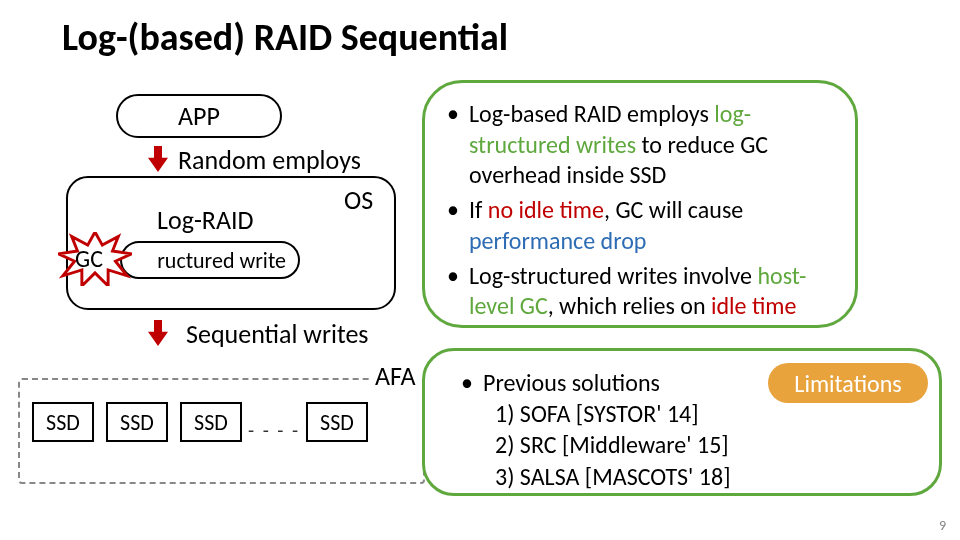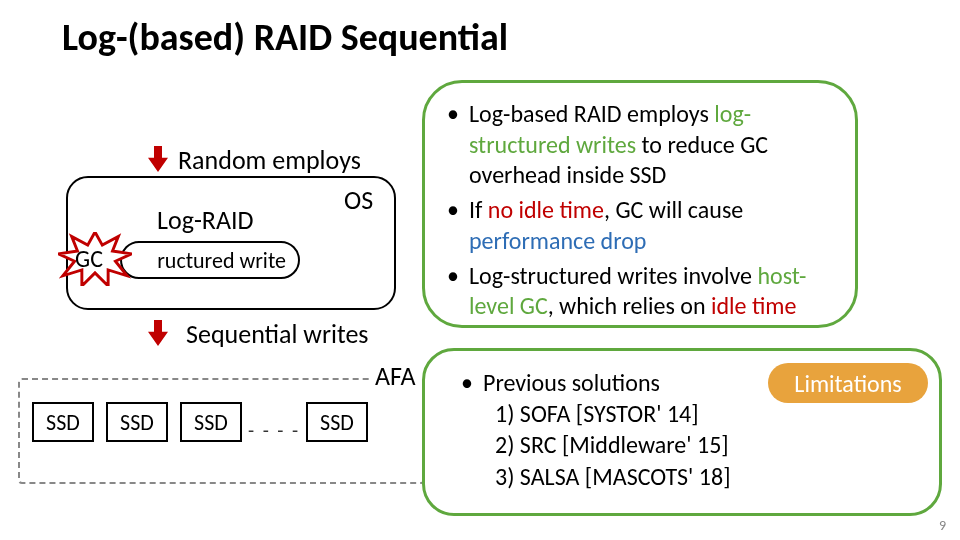--- a/index.html
+++ b/index.html
@@ -39,36 +39,37 @@
   .bubble1 { position: absolute; top: 80px; left: 422px; width: 436px; height: 248px; border: 3px solid #5fa83e; border-radius: 40px; padding: 16px 18px 16px 22px; font-size: 24px; line-height: 1.28; }
   .bubble1 ul { list-style: none; }
   .bubble1 li { position: relative; padding-left: 22px; margin-bottom: 4px; }
   .bubble1 li::before { content: "•"; position: absolute; left: 0; top: 0; }
   .hl-green { color: #5fa83e; }
   .hl-red { color: #c00000; }
   .hl-blue { color: #2e6db5; }
 
   .lim-badge { position: absolute; top: 363px; left: 768px; width: 160px; height: 40px; background: #e8a33d; border-radius: 20px; display: flex; align-items: center; justify-content: center; font-size: 24px; color: #fff; z-index: 3; }
 
-  .bubble2 { position: absolute; top: 348px; left: 422px; width: 520px; height: 168px; border: 3px solid #5fa83e; border-radius: 32px; padding: 16px 20px 20px 36px; font-size: 24px; line-height: 1.3; }
+  .bubble2 { position: absolute; top: 348px; left: 422px; width: 520px; height: 148px; border: 3px solid #5fa83e; border-radius: 32px; padding: 16px 20px 20px 36px; font-size: 24px; line-height: 1.3; }
   .bubble2 .bullet { position: relative; padding-left: 22px; }
   .bubble2 .bullet::before { content: "•"; position: absolute; left: 0; }
   .bubble2 .line { padding-left: 34px; }
 
   .pagenum { position: absolute; bottom: 6px; right: 14px; font-size: 14px; color: #888; }
 
   
   .down-arrow { width: 20px; height: 26px; background: #c00000; clip-path: polygon(30% 0, 70% 0, 70% 45%, 100% 45%, 50% 100%, 0 45%, 30% 45%); }
 </style>
 </head>
 <body>
 
 <div class="slide">
   <div class="title">Log-(based) RAID Sequential</div>
 
+  <div class="app-box">APP</div>
 
   <div class="arrow-rand">
       <div class="down-arrow"></div>
     </div>
   <div class="rand-label">Random employs</div>
 
   <div class="os-box"></div>
   <div class="os-label">OS</div>
   <div class="logr-label">Log-RAID</div>
   <div class="struct-box">ructured write</div>

